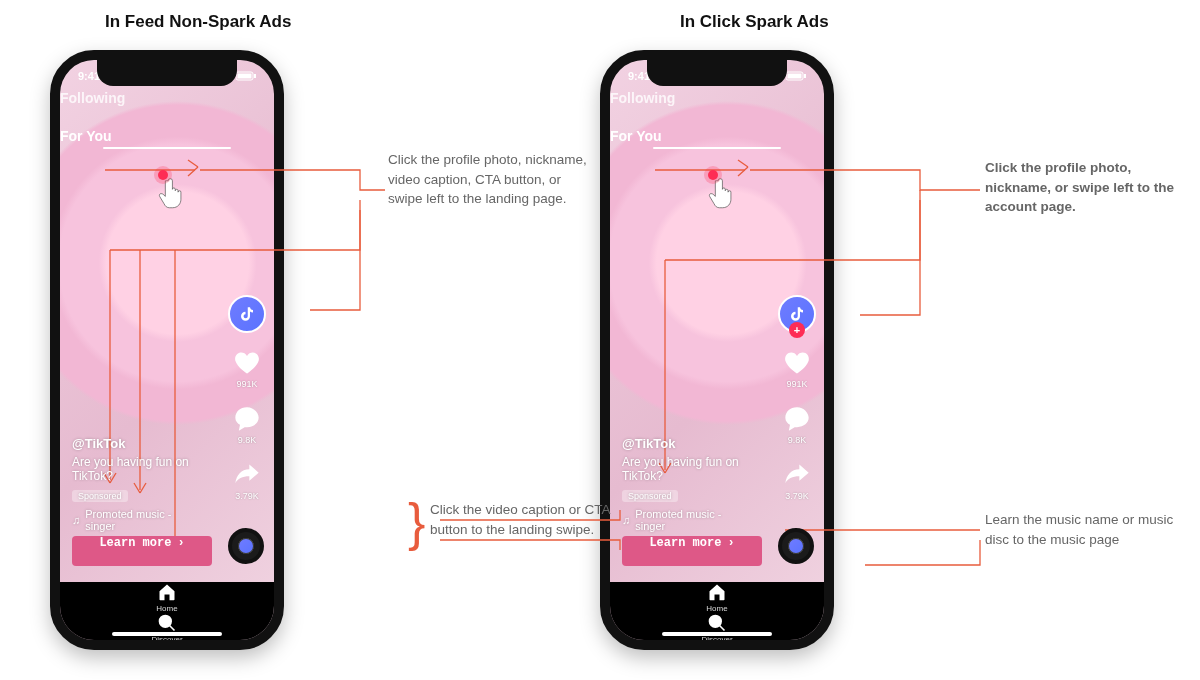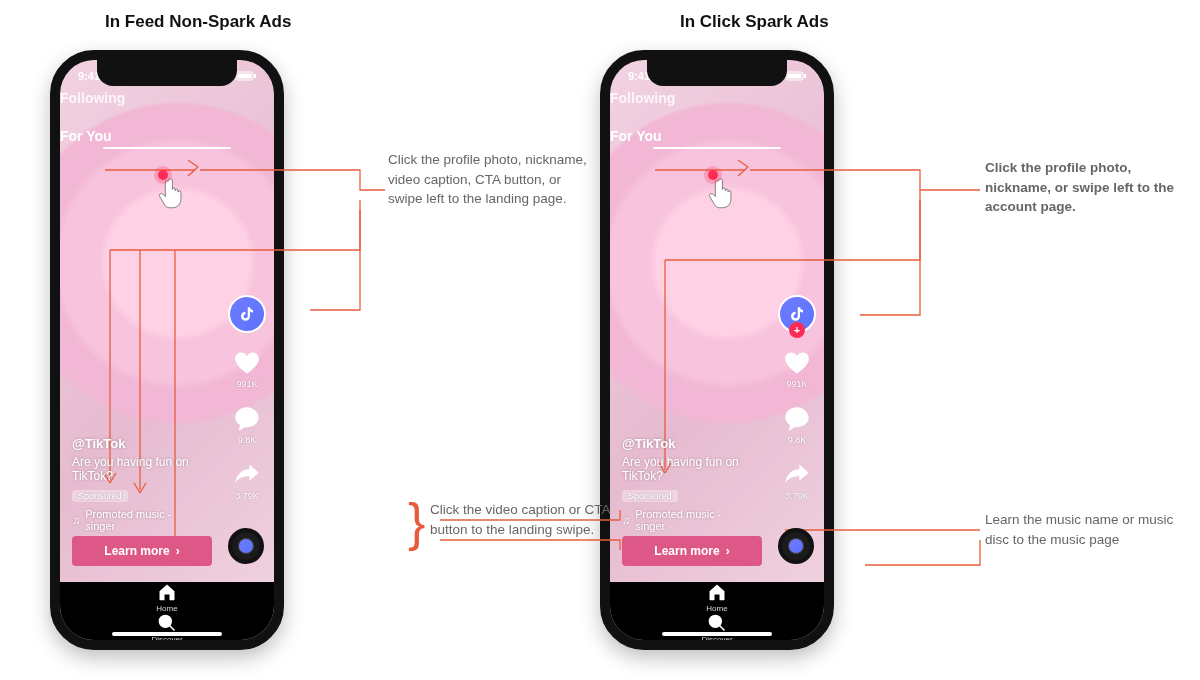--- a/index.html
+++ b/index.html
@@ -111,22 +111,23 @@
   .sponsored {
     display:inline-block; padding:1px 6px; border-radius:3px;
     background: rgba(255,255,255,.35); font-size:9px; margin-bottom:6px;
   }
   .music { font-size:11px; display:flex; align-items:center; gap:5px;}
 
   .cta {
     position:absolute; left:12px; right:62px; bottom:74px;
     height:30px; border-radius:4px;
     background:#de5887; color:#fff; font-size:12px; font-weight:600;
-    display:flex; align-items:center; justify-content:center; gap:6px;
+    display:flex; justify-content:center; gap:6px;
     z-index:20;
+    font-family:Liberation Mono, monospace;
   }
 
   .disc {
     position:absolute; right:10px; bottom:76px;
     width:36px; height:36px; border-radius:50%;
     background: radial-gradient(circle,#3a3a3a 0 40%, #1b1b1b 42% 100%);
     border:4px solid #111; z-index:20;
     display:flex; align-items:center; justify-content:center;
   }
   .disc-inner { width:14px;height:14px;border-radius:50%;

